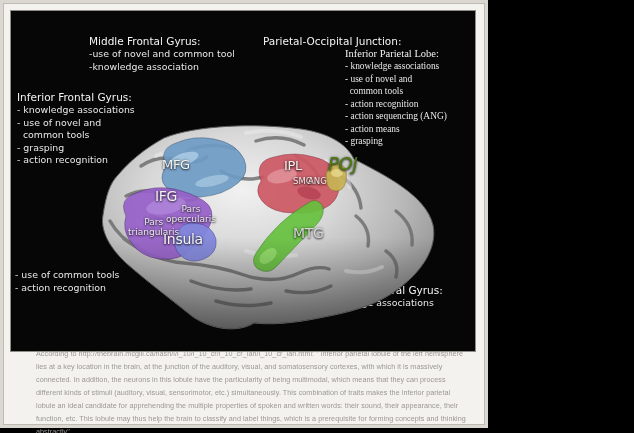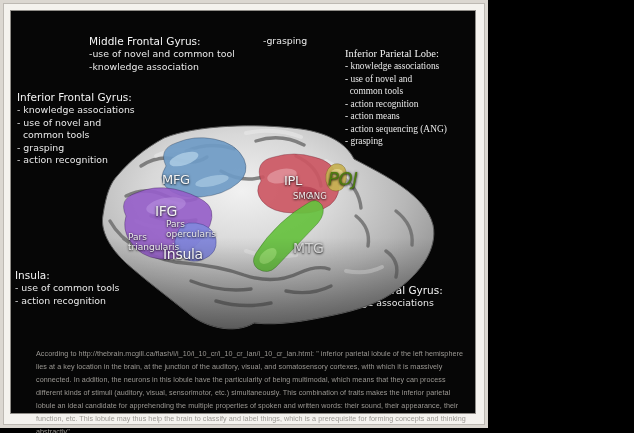--- a/index.html
+++ b/index.html
@@ -9,21 +9,21 @@
   }
   .stage{position:absolute;left:0;top:0;width:634px;height:433px;background:#000;}
 
   
   .figure{
     position:absolute;left:0;top:0;width:482px;height:422px;
     background:#f4f2ee;border:3px solid #dbd7d1;
     box-shadow:0 0 0 1px #bdb9b3 inset;
   }
   .blackbox{
-    position:absolute;left:7px;top:7px;width:466px;height:404px;
+    position:absolute;left:7px;top:7px;width:466px;height:342px;
     background:#060606;border:1px solid #8f8c87;box-sizing:border-box;
     overflow:hidden;
   }
 
   
   .anno{position:absolute;color:#ececec;}
   .anno-title{font-size:10.5px;line-height:13px;color:#f4f4f4;white-space:pre;}
   .anno-item{font-size:9.4px;line-height:12.5px;color:#e8e8e8;white-space:pre;}
   .pos-mfg{left:78px;top:24px;}
   .pos-poj{left:252px;top:24px;}
@@ -32,23 +32,23 @@
   .pos-insula{left:4px;top:258px;}
   .pos-mtg{left:308px;top:273px;}
 
   
   .brain{position:absolute;left:85px;top:110px;width:345px;height:210px;}
   .brain svg{position:absolute;left:0;top:0;}
 
   .blabel{
     position:absolute;color:#f3f3f3;font-size:13px;letter-spacing:-0.3px;
     text-shadow:0 1px 2px rgba(0,0,0,.75),0 0 3px rgba(0,0,0,.45);
-    white-space:pre-line;line-height:13px;margin-top:15px;
-  }
-  .blabel.sub{font-size:9px;line-height:9.5px;letter-spacing:0;color:#e9e9e9;}
+    white-space:pre-line;line-height:13px;
+  }
+  .blabel.sub{font-size:9px;line-height:9.5px;letter-spacing:0;color:#e9e9e9;text-align:center;}
   .blabel.tiny{font-size:8.5px;letter-spacing:0;color:#f0e9e9;}
   .lbl-mfg{left:151px;top:147px;}
   .lbl-ifg{left:144px;top:179px;font-size:14px;}
   .lbl-parso{left:155px;top:194px;}
   .lbl-parst{left:117px;top:207px;}
   .lbl-insula{left:152px;top:222px;font-size:14px;}
   .lbl-ipl{left:273px;top:148px;}
   .lbl-smg{left:262px;top:164px;padding-left:20px;}
   .lbl-ang{left:297px;top:164px;font-size:8px;}
   .lbl-poj{left:317px;top:146px;color:#4d7c0f;font-size:18px;font-style:italic;}
@@ -68,45 +68,44 @@
   <div class="figure">
     <div class="blackbox">
 
       <div class="anno pos-mfg">
         <div class="anno-title">Middle Frontal Gyrus:</div>
         <div class="anno-item">-use of novel and common tool</div>
         <div class="anno-item">-knowledge association</div>
       </div>
 
       <div class="anno pos-poj">
-        <div class="anno-item">-grasping</div>
+        <div class="anno-title">Parietal-Occipital Junction:</div>
       </div>
 
       <div class="anno pos-ipl">
         <div class="anno-title">Inferior Parietal Lobe:</div>
         <div class="anno-item">- knowledge associations</div>
         <div class="anno-item">- use of novel and</div>
         <div class="anno-item">  common tools</div>
         <div class="anno-item">- action recognition</div>
+        <div class="anno-item">- action sequencing (ANG)</div>
         <div class="anno-item">- action means</div>
-        <div class="anno-item">- action sequencing (ANG)</div>
         <div class="anno-item">- grasping</div>
       </div>
 
       <div class="anno pos-ifg">
         <div class="anno-title">Inferior Frontal Gyrus:</div>
         <div class="anno-item">- knowledge associations</div>
         <div class="anno-item">- use of novel and</div>
         <div class="anno-item">  common tools</div>
         <div class="anno-item">- grasping</div>
         <div class="anno-item">- action recognition</div>
       </div>
 
       <div class="anno pos-insula">
-        <div class="anno-title">Insula:</div>
         <div class="anno-item">- use of common tools</div>
         <div class="anno-item">- action recognition</div>
       </div>
 
       <div class="anno pos-mtg">
         <div class="anno-title">Middle Temporal Gyrus:</div>
         <div class="anno-item">-knowledge associations</div>
       </div>
 
       <div class="brain">

